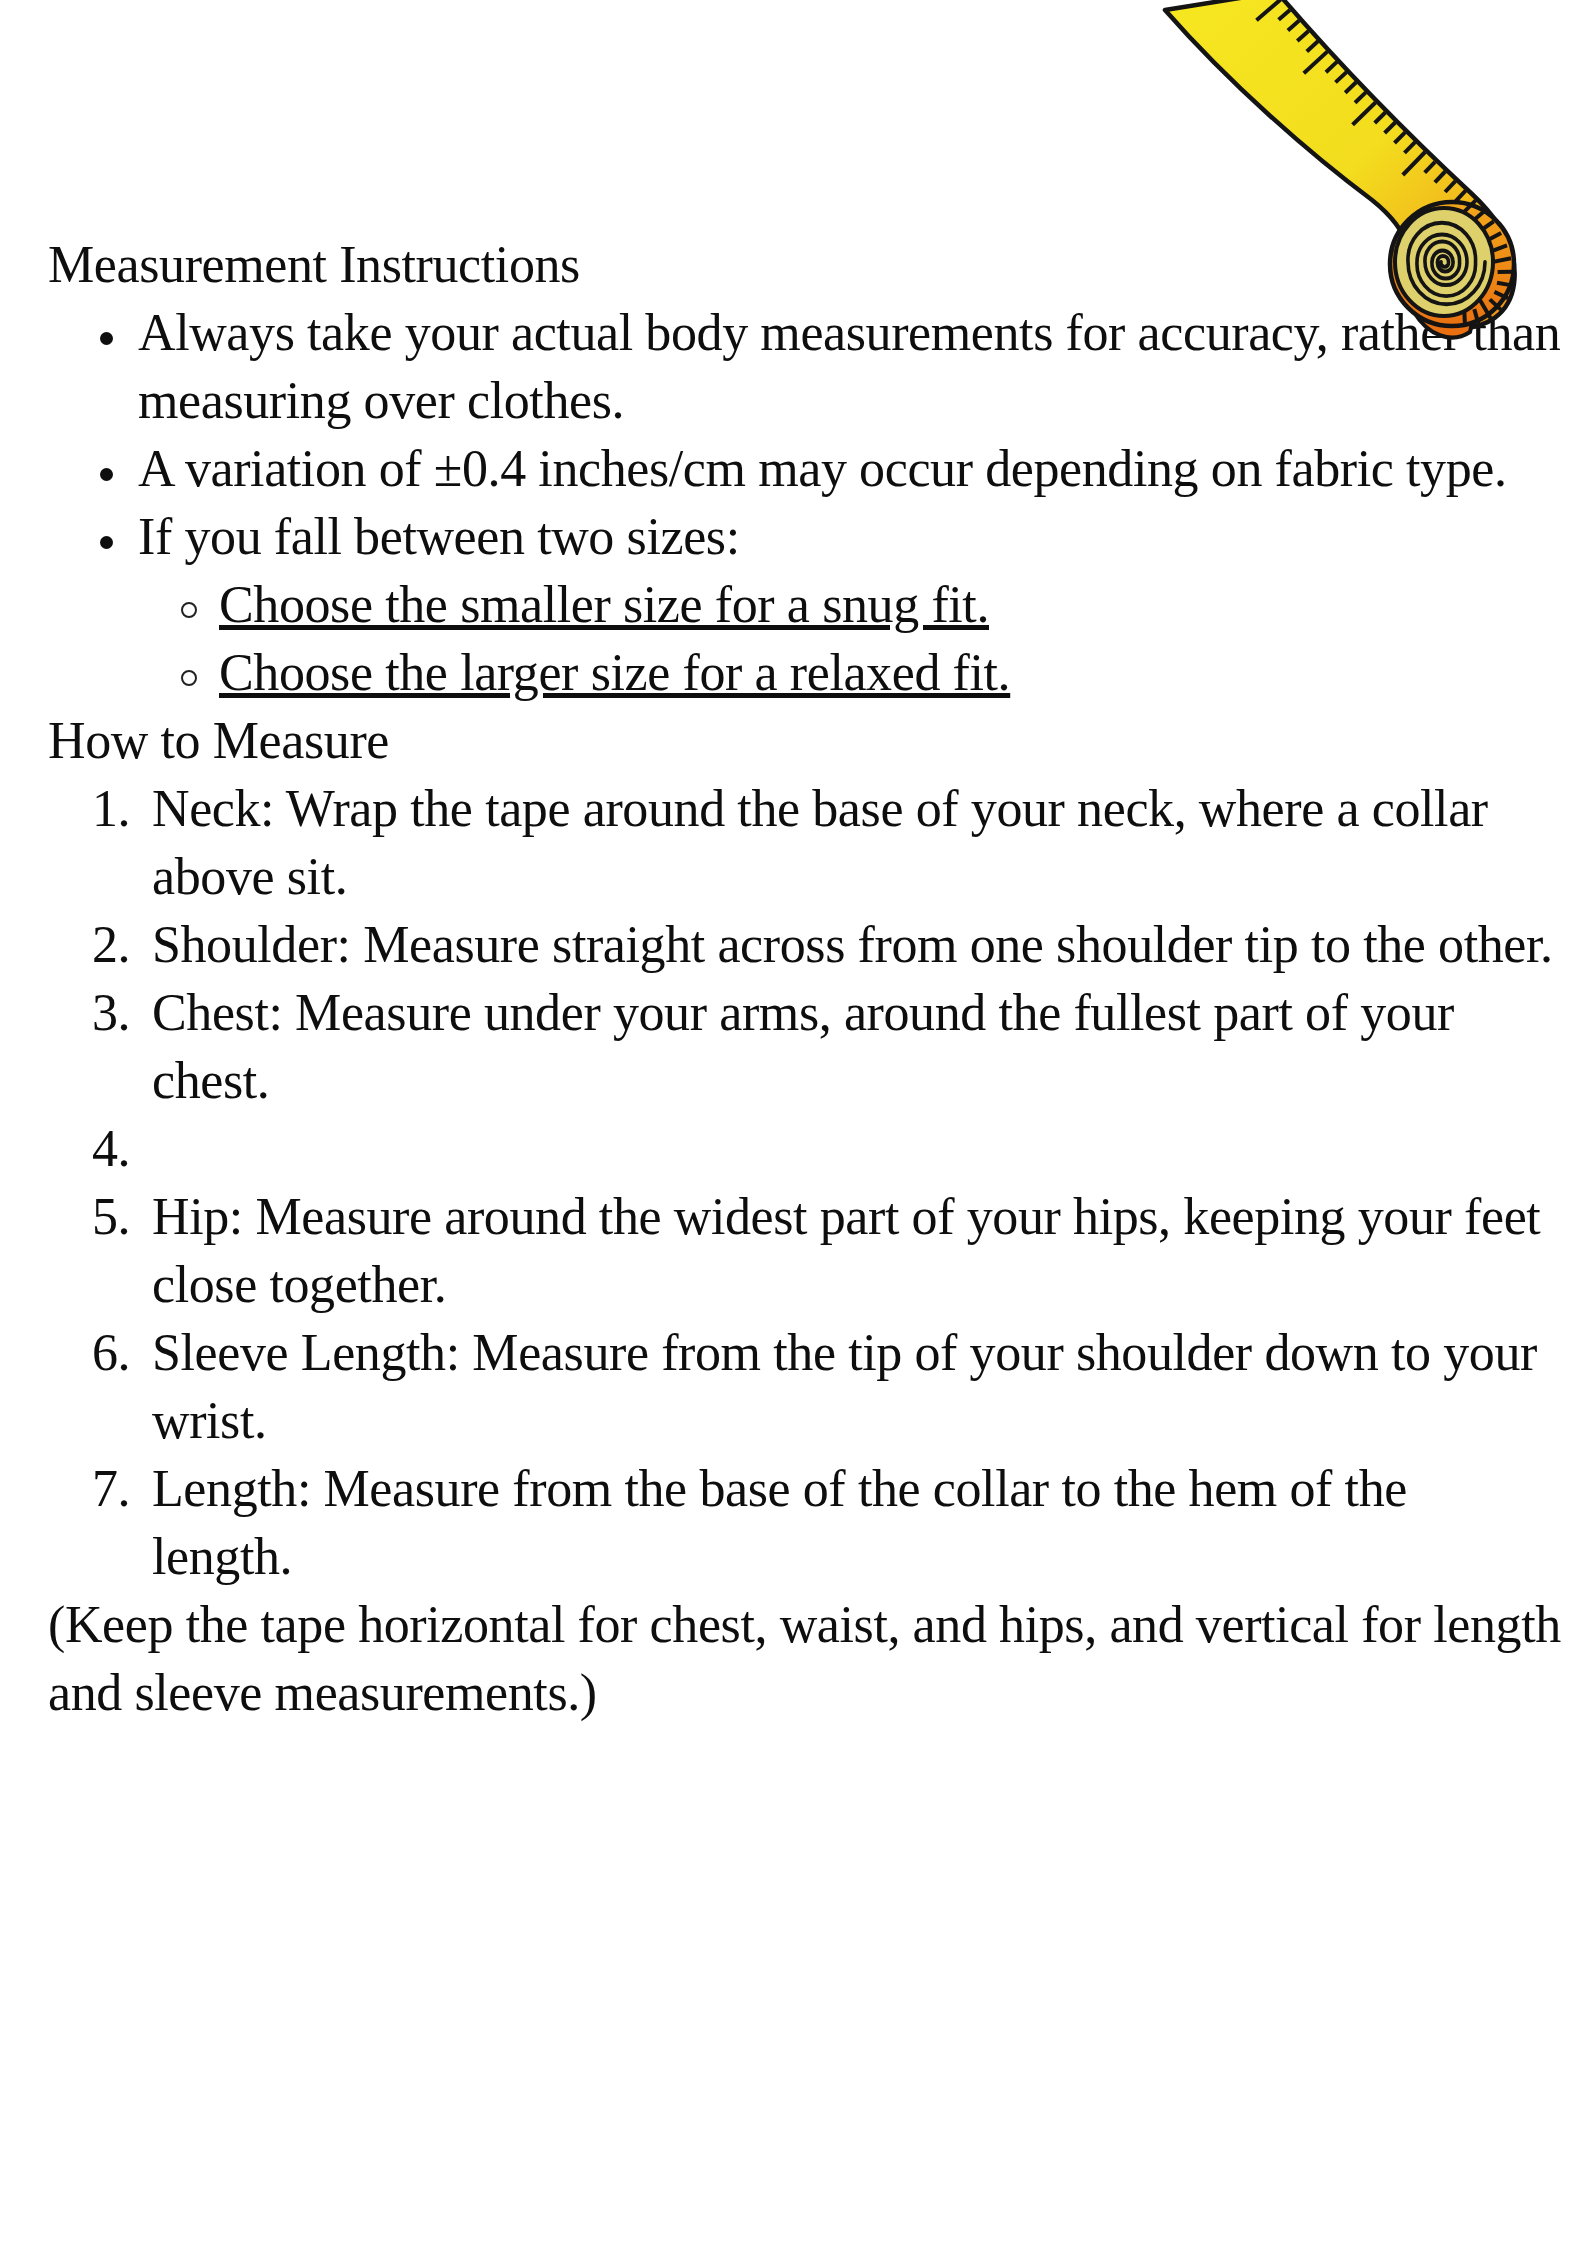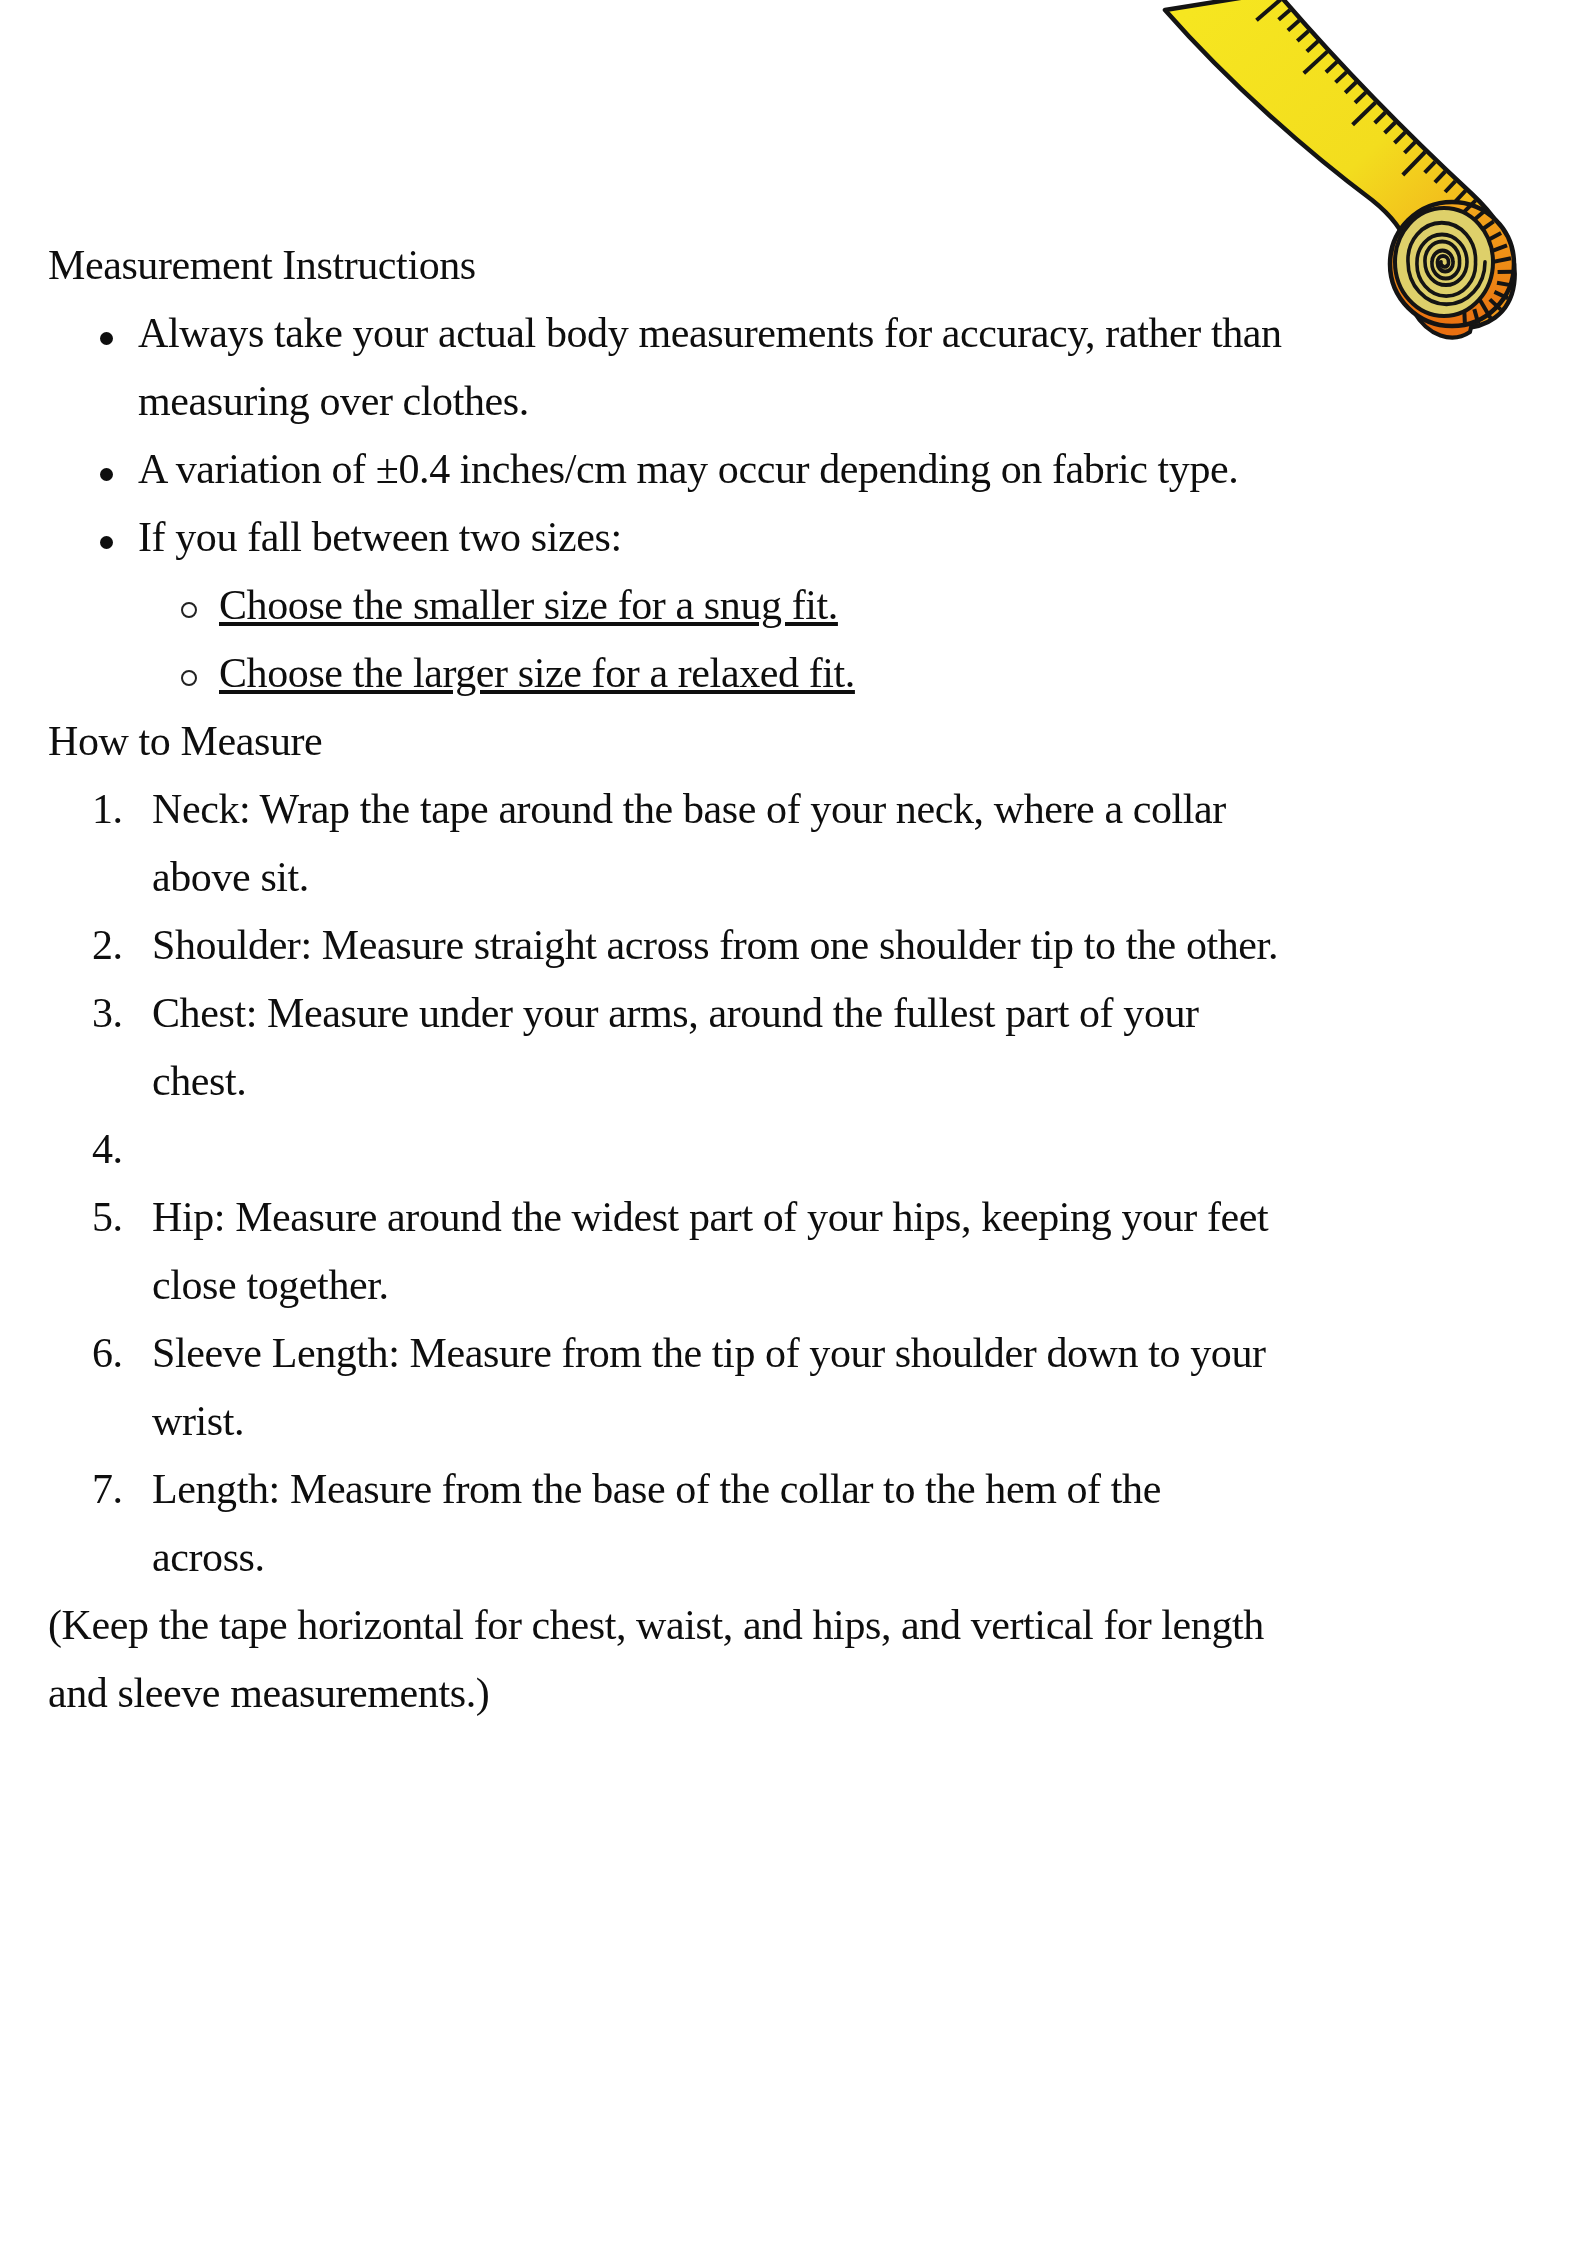--- a/index.html
+++ b/index.html
@@ -6,21 +6,21 @@
   .page{
     position:relative;
     width:1587px;height:2245px;
     background:#ffffff;
     overflow:hidden;
     font-family:"Liberation Serif","DejaVu Serif",serif;
     color:#0e0e0e;
   }
   #doc{
     position:absolute;left:48px;top:231px;width:1520px;
-    font-size:42px;
+    font-size:52px;
   }
   .row{position:relative;height:68px;white-space:nowrap;}
   .txt{
     position:absolute;left:0;top:0;line-height:68px;
     letter-spacing:-0.4px;
   }
   
   .b1 .txt,.b1c .txt{left:90px;}
   .b2 .txt,.b2c .txt{left:171px;text-decoration:underline;}
   .num .txt,.numc .txt{left:104px;}
@@ -111,21 +111,21 @@
         <span class="txt">Sleeve Length: Measure from the tip of your shoulder down to your</span>
       </div>
       <div class="row numc">
         <span class="txt">wrist.</span>
       </div>
       <div class="row num">
         <span class="stepnum">7.</span>
         <span class="txt">Length: Measure from the base of the collar to the hem of the</span>
       </div>
       <div class="row numc">
-        <span class="txt">across.</span>
+        <span class="txt">length.</span>
       </div>
       <div class="row plain">
         <span class="txt">(Keep the tape horizontal for chest, waist, and hips, and vertical for length</span>
       </div>
       <div class="row plain">
         <span class="txt">and sleeve measurements.)</span>
       </div>
     </div>
 
   <svg id="tape-svg" viewBox="0 0 1587 2245" xmlns="http://www.w3.org/2000/svg" aria-hidden="true">

